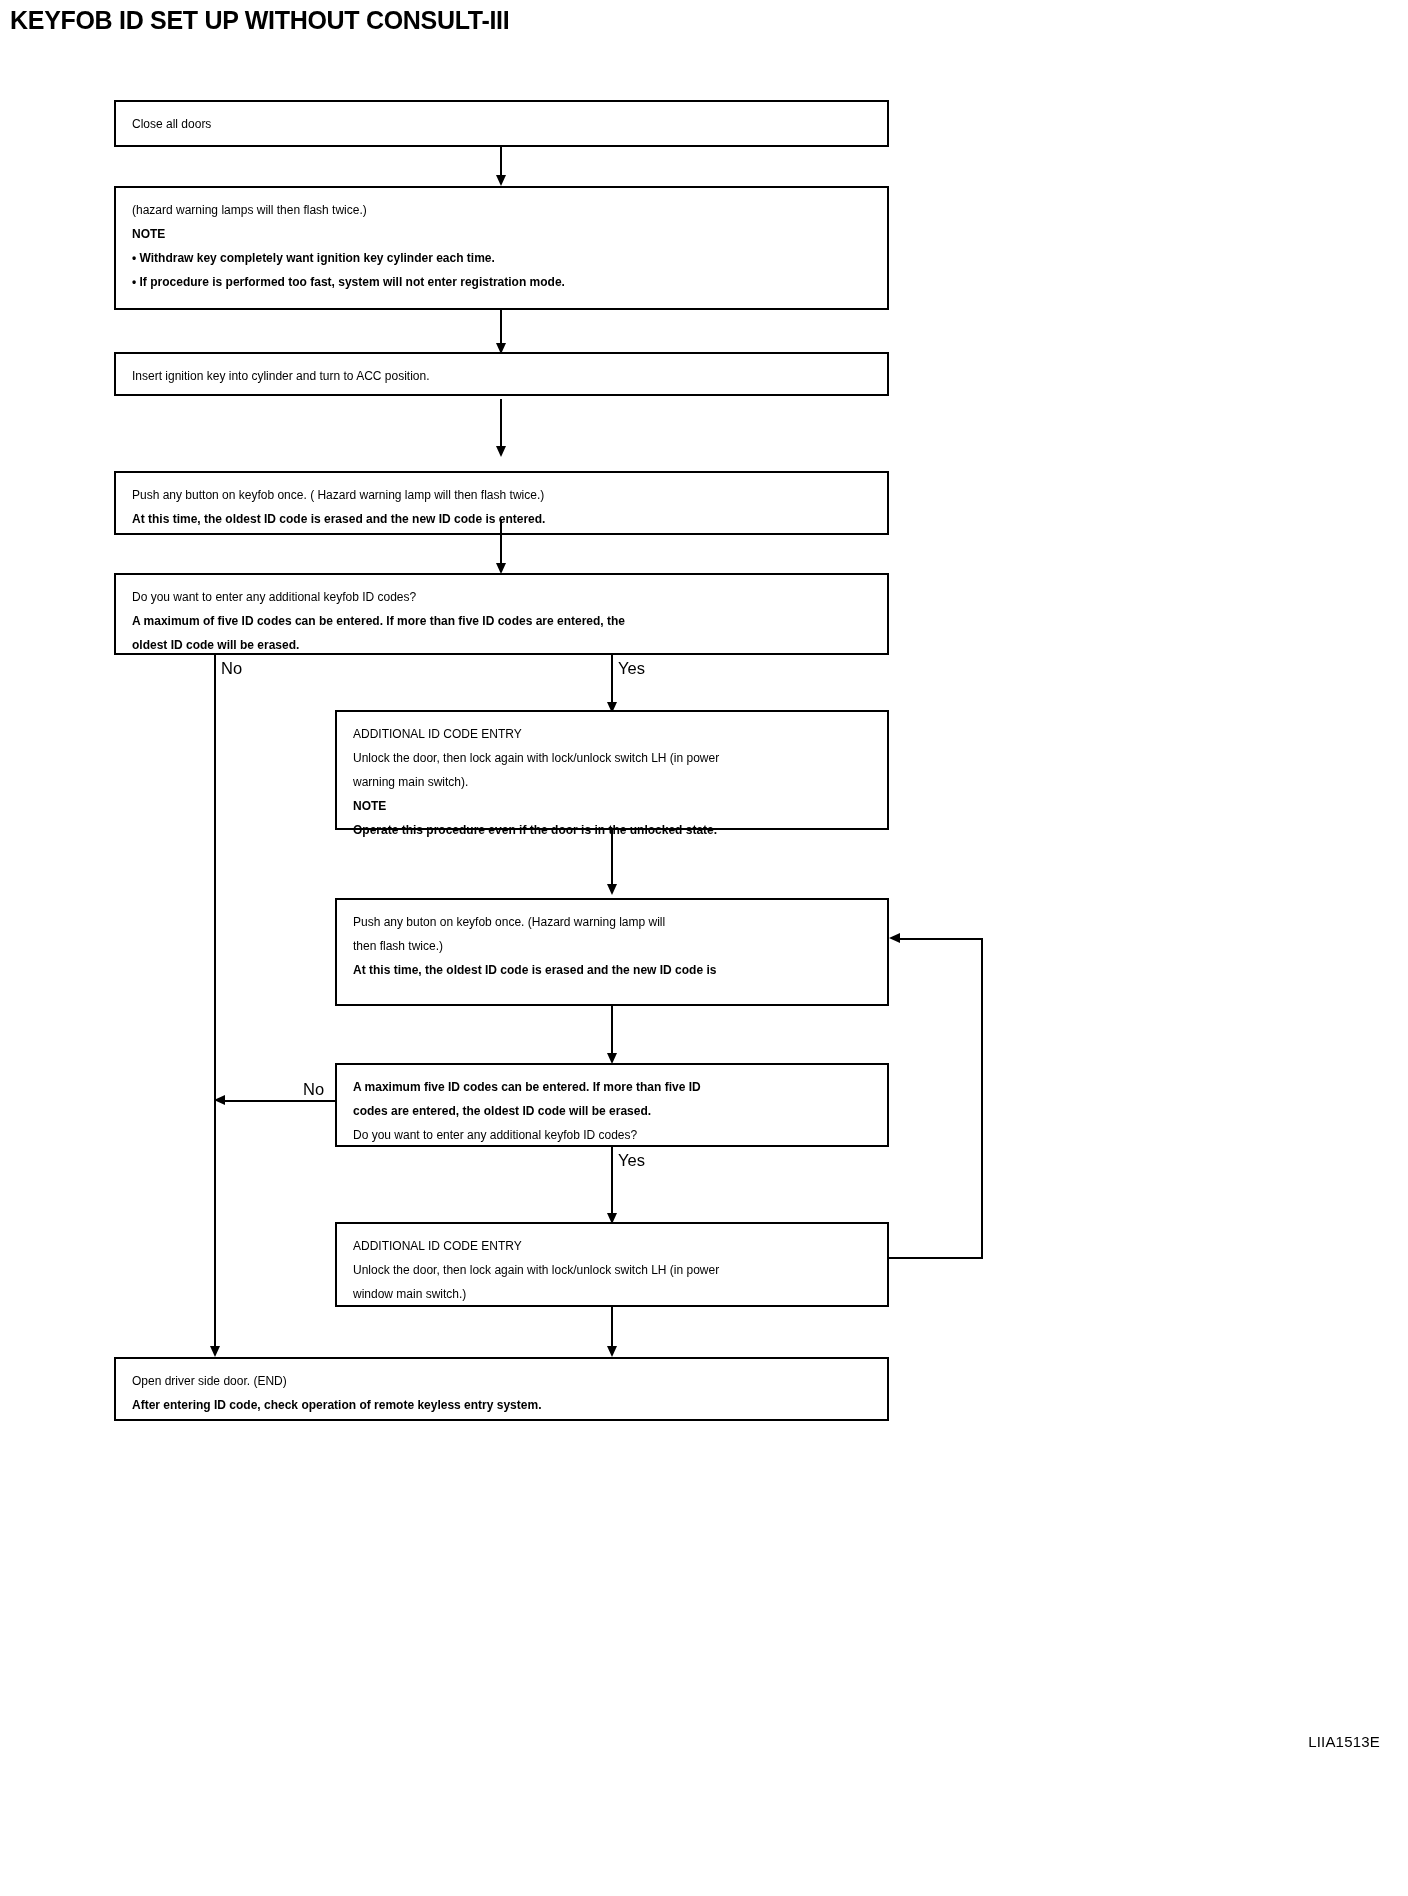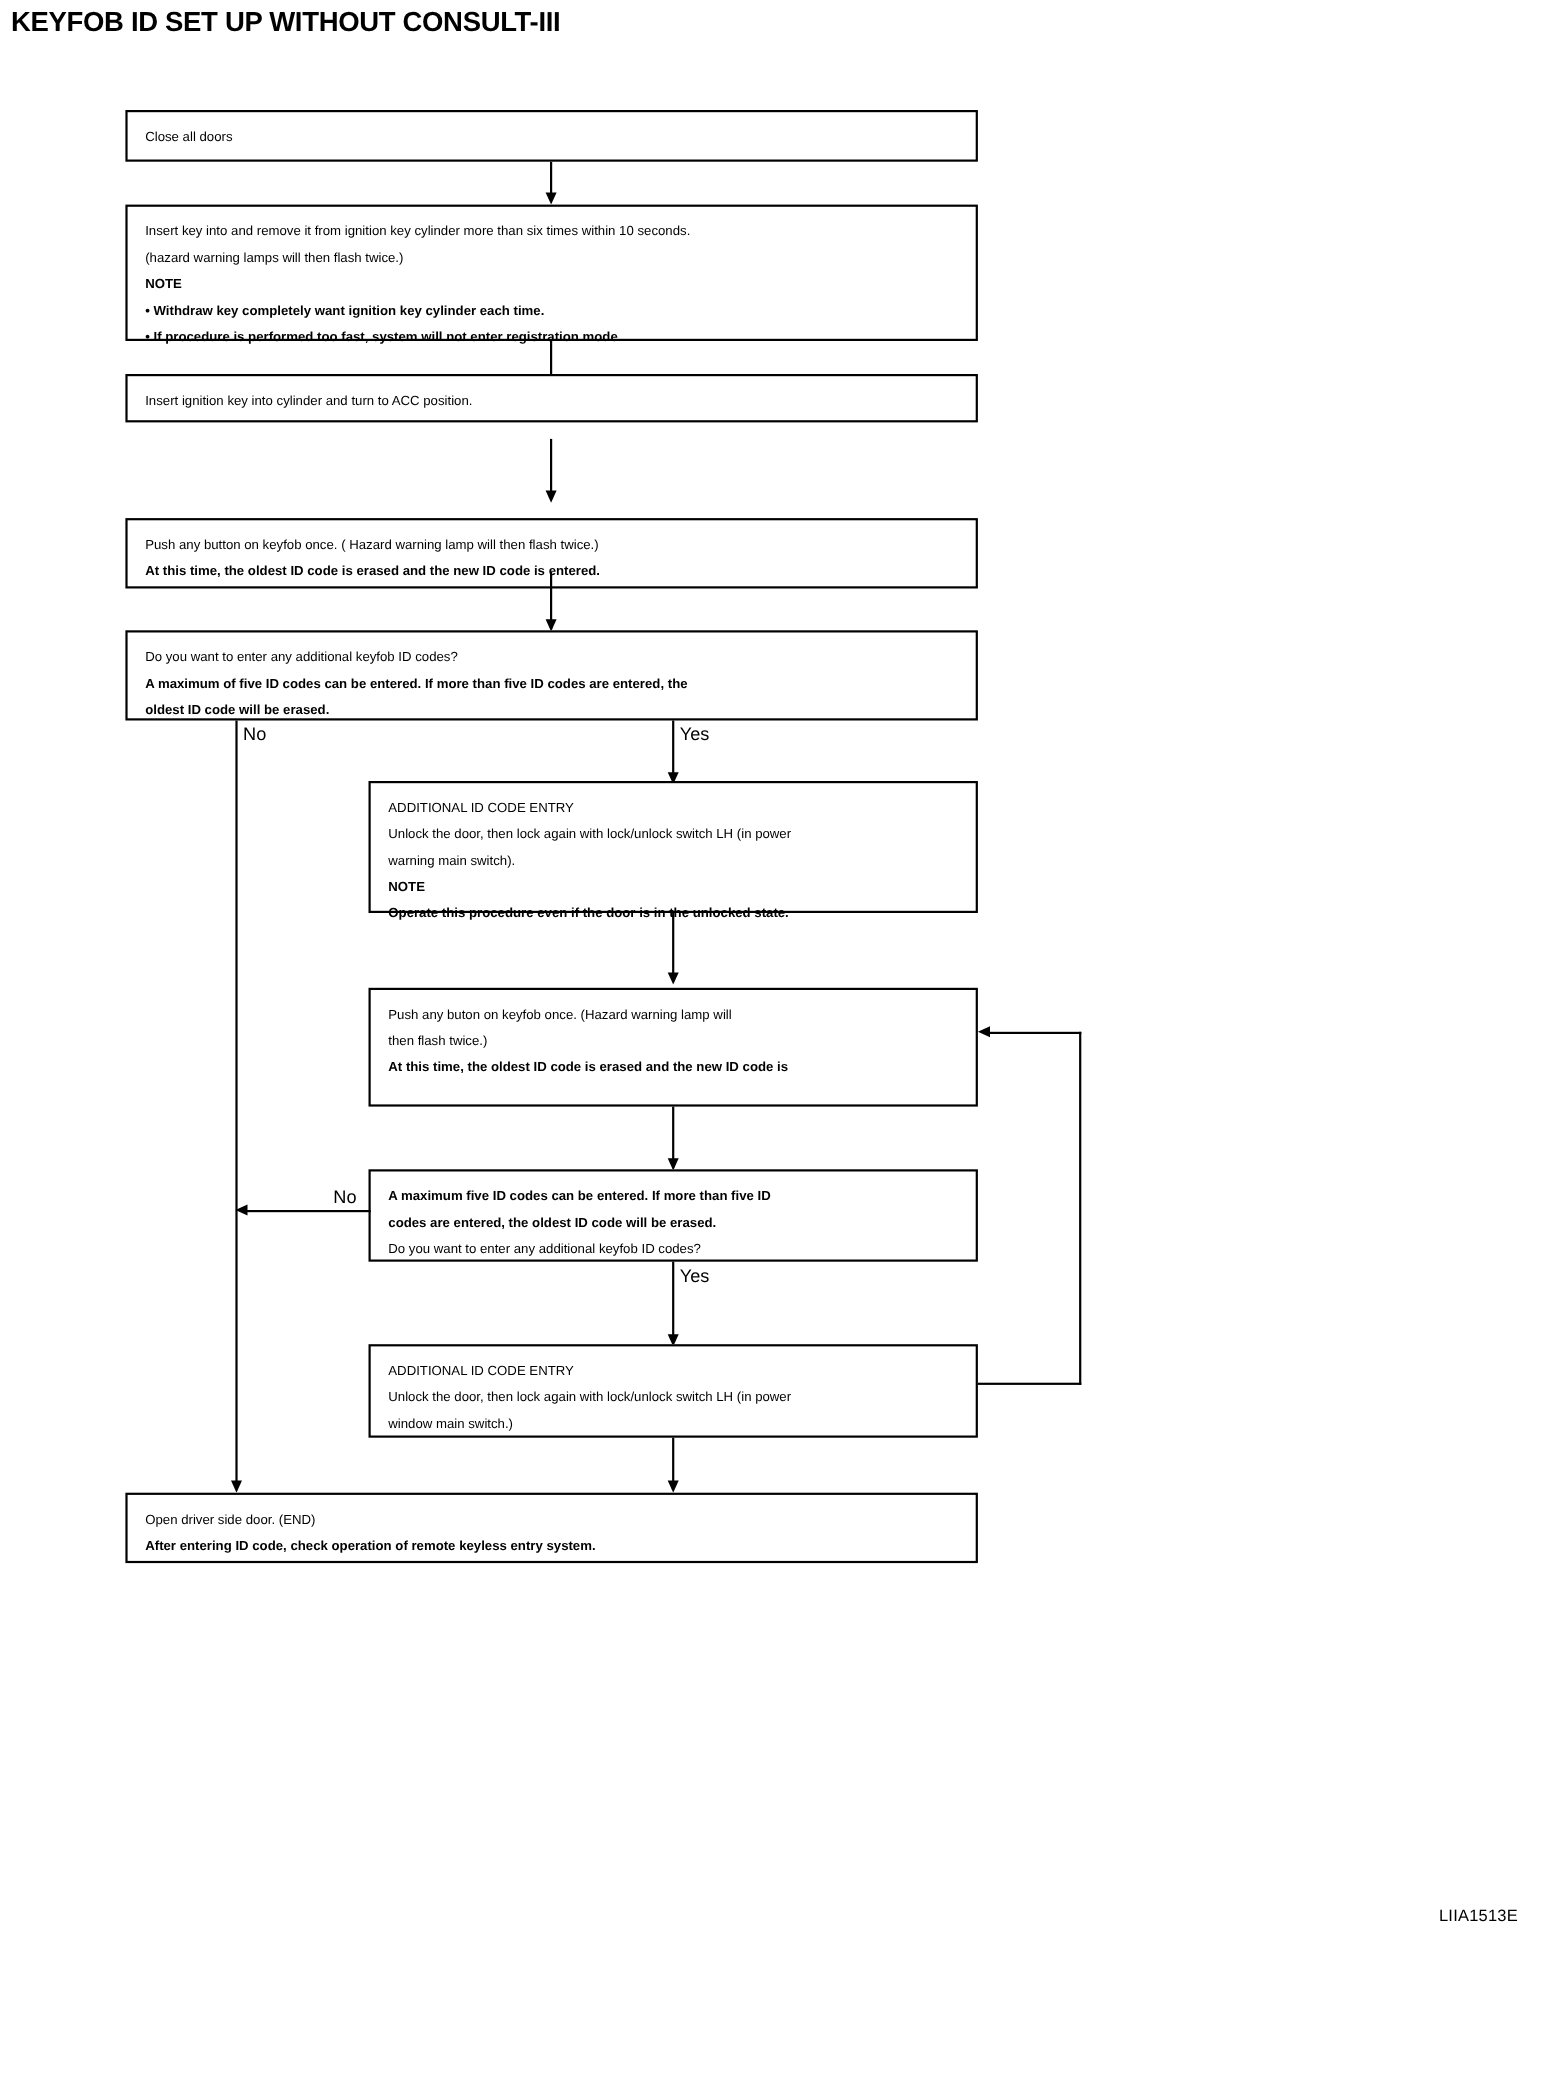--- a/index.html
+++ b/index.html
@@ -92,31 +92,30 @@
   <div id="page-title">KEYFOB ID SET UP WITHOUT CONSULT-III</div>
 
   <div class="box" style="left:114px; top:100px; width:775px; height:47px;">
     <div class="ln">Close all doors</div>
   </div>
 
   <div class="vline" style="left:500px; top:147px; height:34px;"></div>
   <div class="arrow-down" style="left:496px; top:175px;"></div>
 
   <div class="box" style="left:114px; top:186px; width:775px; height:124px;">
-    <div class="ln">Insert key into and remove it from ignition key cylinder more than six times within 10 seconds.</div>
     <div class="ln">(hazard warning lamps will then flash twice.)</div>
     <div class="ln b">NOTE</div>
     <div class="ln b">• Withdraw key completely want ignition key cylinder each time.</div>
     <div class="ln b">• If procedure is performed too fast, system will not enter registration mode.</div>
   </div>
 
   <div class="vline" style="left:500px; top:310px; height:38px;"></div>
   <div class="arrow-down" style="left:496px; top:343px;"></div>
 
-  <div class="box" style="left:114px; top:340px; width:775px; height:44px;">
+  <div class="box" style="left:114px; top:352px; width:775px; height:44px;">
     <div class="ln">Insert ignition key into cylinder and turn to ACC position.</div>
   </div>
 
   <div class="vline" style="left:500px; top:399px; height:52px;"></div>
   <div class="arrow-down" style="left:496px; top:446px;"></div>
 
   <div class="box" style="left:114px; top:456px; width:775px; height:64px;margin-top:15px;">
     <div class="ln">Push any button on keyfob once. ( Hazard warning lamp will then flash twice.)</div>
     <div class="ln b">At this time, the oldest ID code is erased and the new ID code is entered.</div>
   </div>

